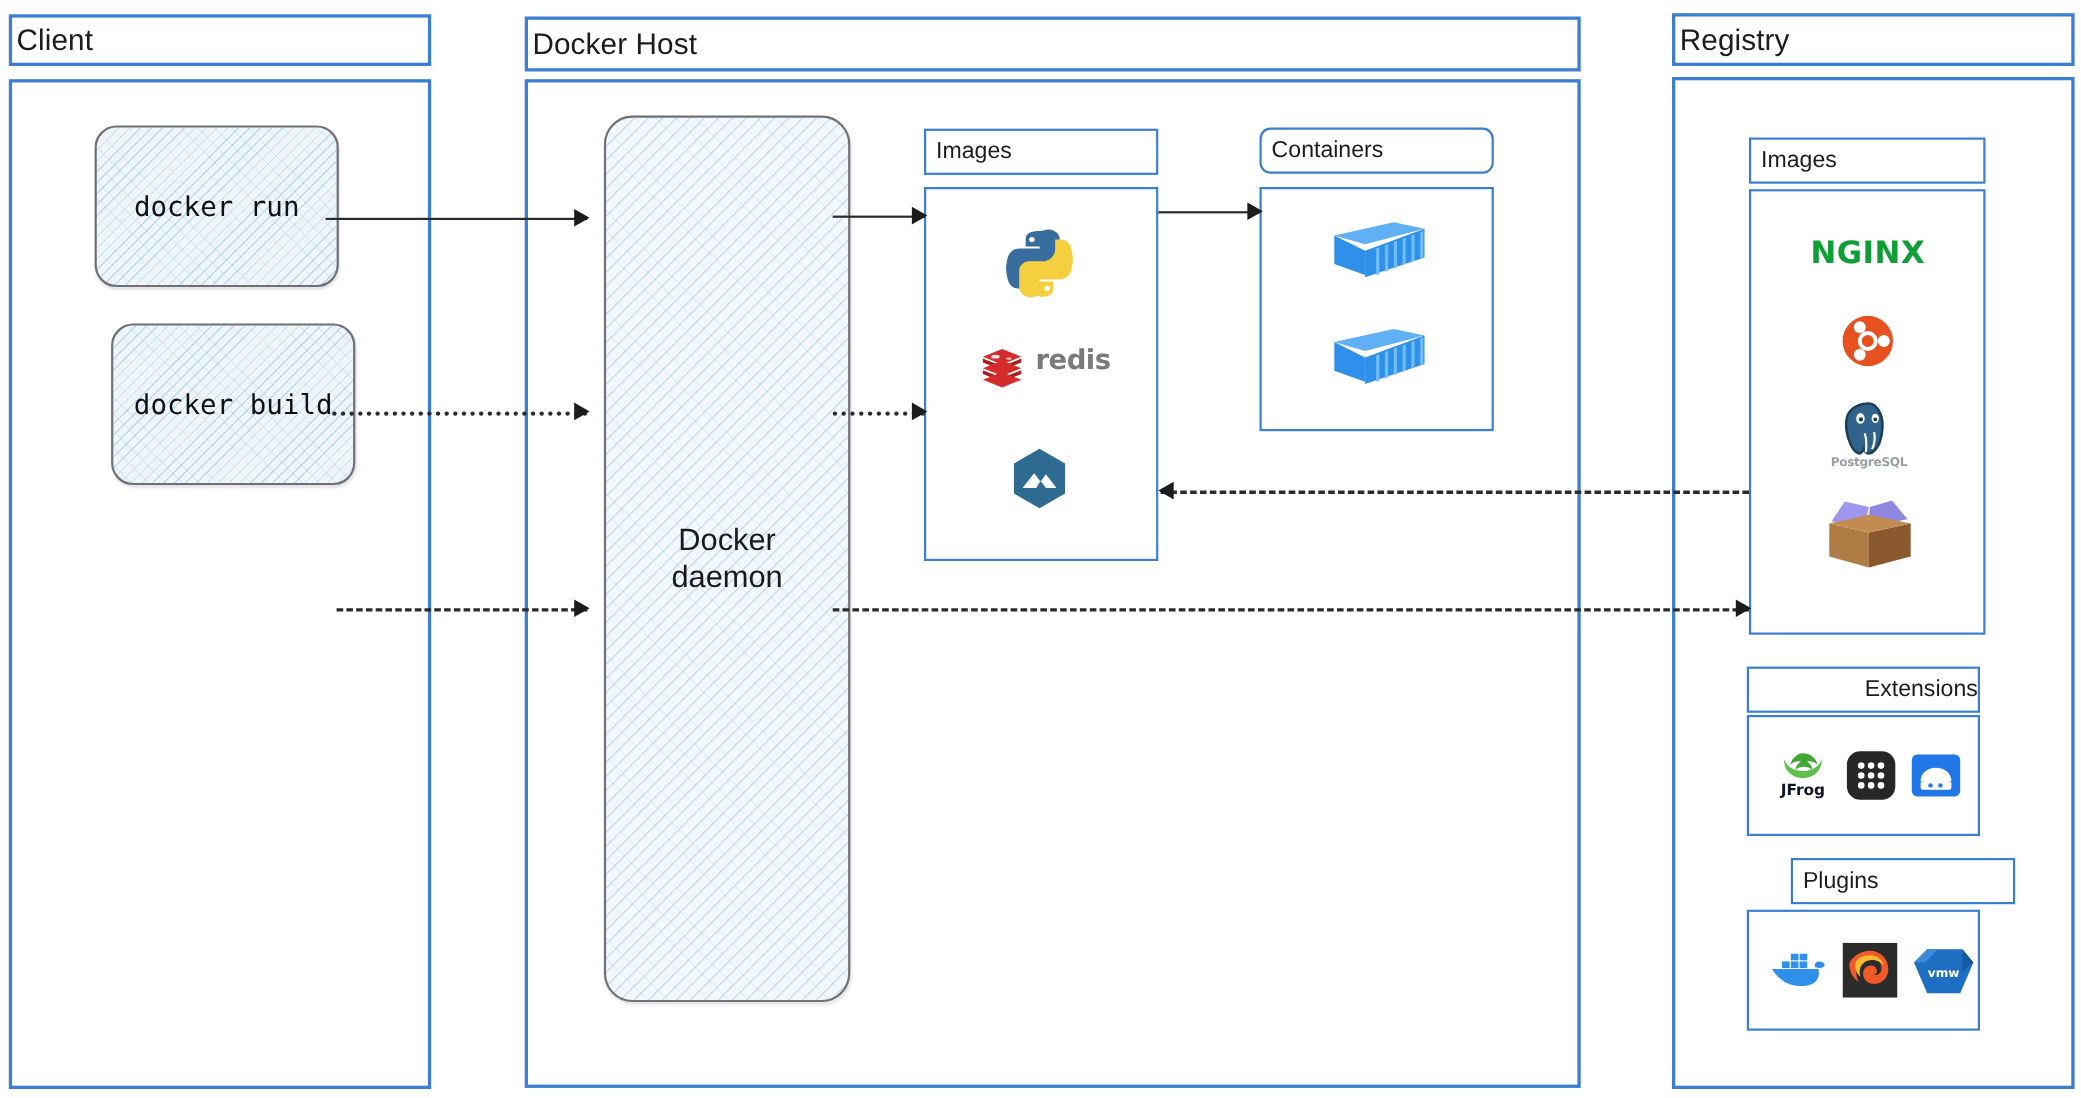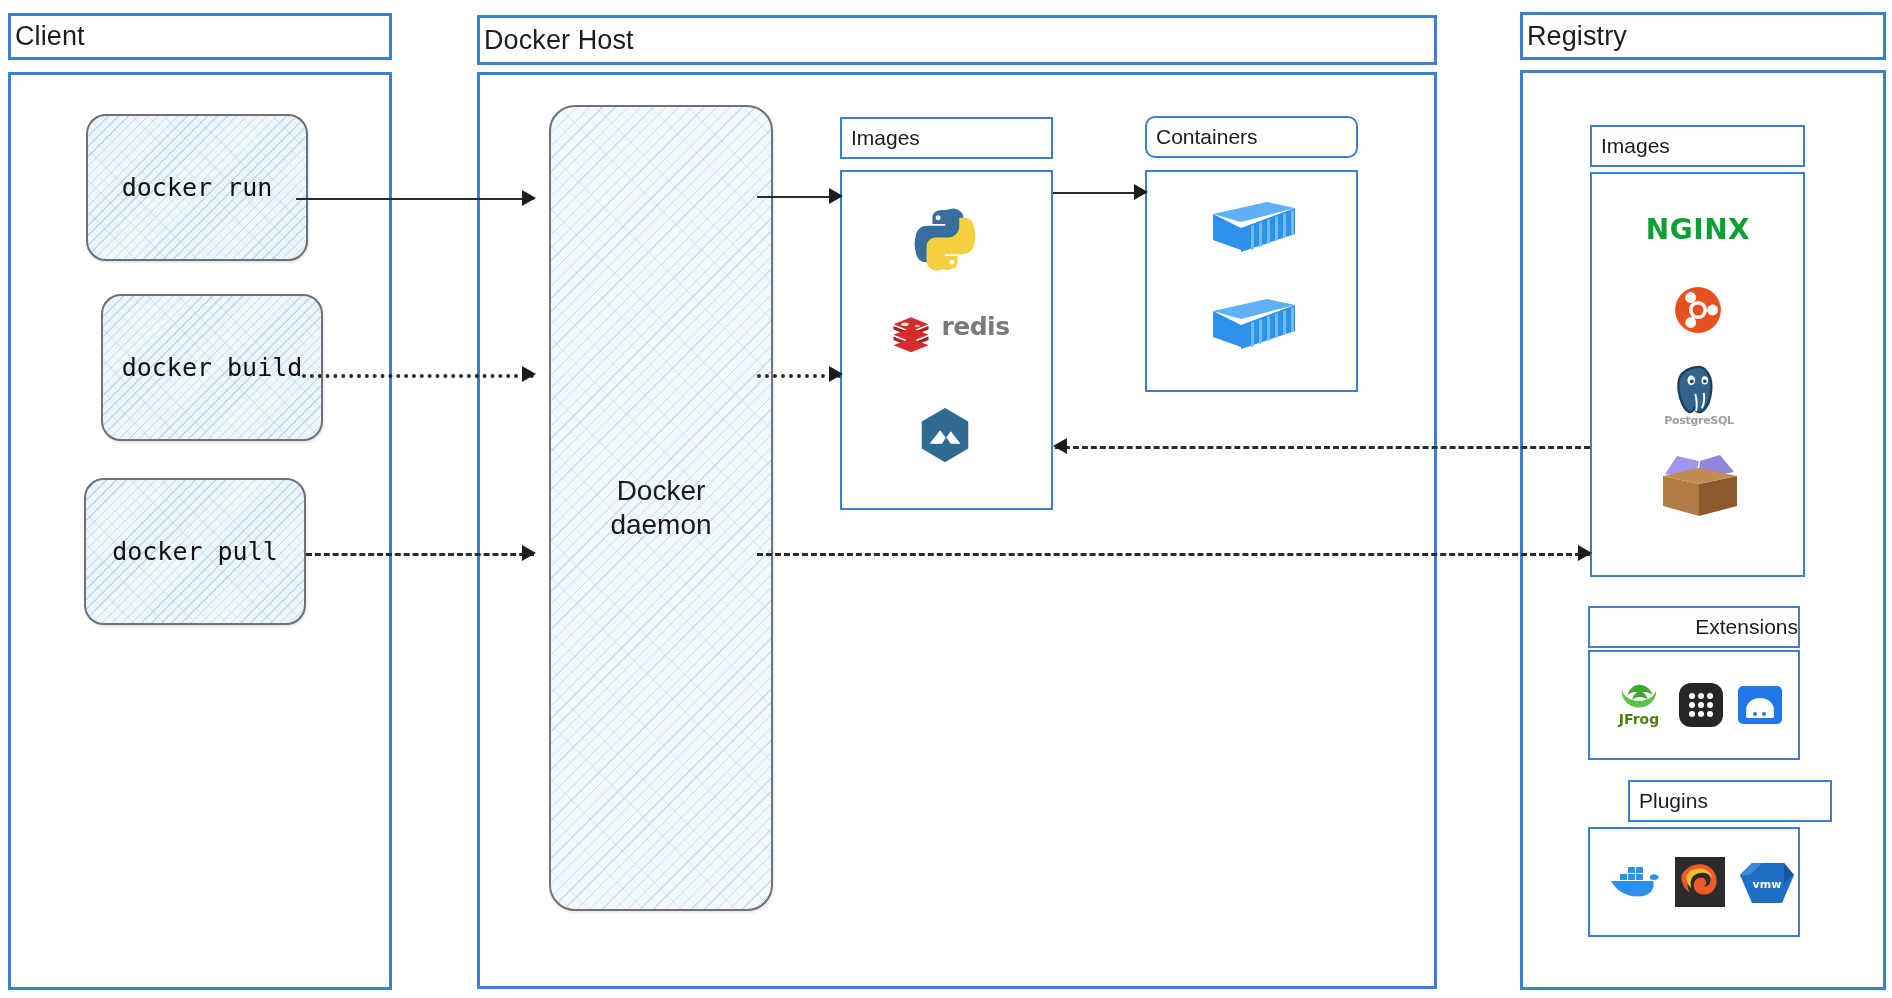--- a/index.html
+++ b/index.html
@@ -128,42 +128,39 @@
     font-size:28px;font-weight:700;color:#0d9e35;letter-spacing:0.5px;
   }
   .pg-word{
     font-family:"DejaVu Sans","Liberation Sans",sans-serif;
     font-size:11px;font-weight:700;color:#9aa0a6;letter-spacing:-0.3px;
     margin-top:-2px;
   }
   .pg-stack{display:flex;flex-direction:column;align-items:center;}
   .jfrog-word{
     font-family:"DejaVu Sans","Liberation Sans",sans-serif;
-    font-size:14px;font-weight:700;color:#4d7c0f;margin-top:-4px;
+    font-size:14px;font-weight:700;color:#0f172a;margin-top:-4px;
   }
   .jfrog-stack{display:flex;flex-direction:column;align-items:center;}
 </style>
 </head>
 <body>
 
 <div class="stage">
 
   <div class="panel-title" style="left:8px;top:13px;width:384px;height:47px;">
     <span>Client</span>
   </div>
   <div class="panel-body" style="left:8px;top:72px;width:384px;height:918px;"></div>
 
   <div class="cmdbox" style="left:86px;top:114px;width:222px;height:147px;">
     <span>docker run</span>
   </div>
   <div class="cmdbox" style="left:80px;top:294px;width:222px;height:147px;margin-left:21px;">
     <span>docker build</span>
-  </div>
-  <div class="cmdbox" style="left:84px;top:478px;width:222px;height:147px;">
-    <span>docker pull</span>
   </div>
 
   <div class="panel-title" style="left:477px;top:15px;width:960px;height:50px;">
     <span>Docker Host</span>
   </div>
   <div class="panel-body" style="left:477px;top:72px;width:960px;height:917px;"></div>
 
   <div class="daemon" style="left:533px;top:105px;width:224px;height:806px;margin-left:16px;">
     <div>
       <div>Docker</div>

